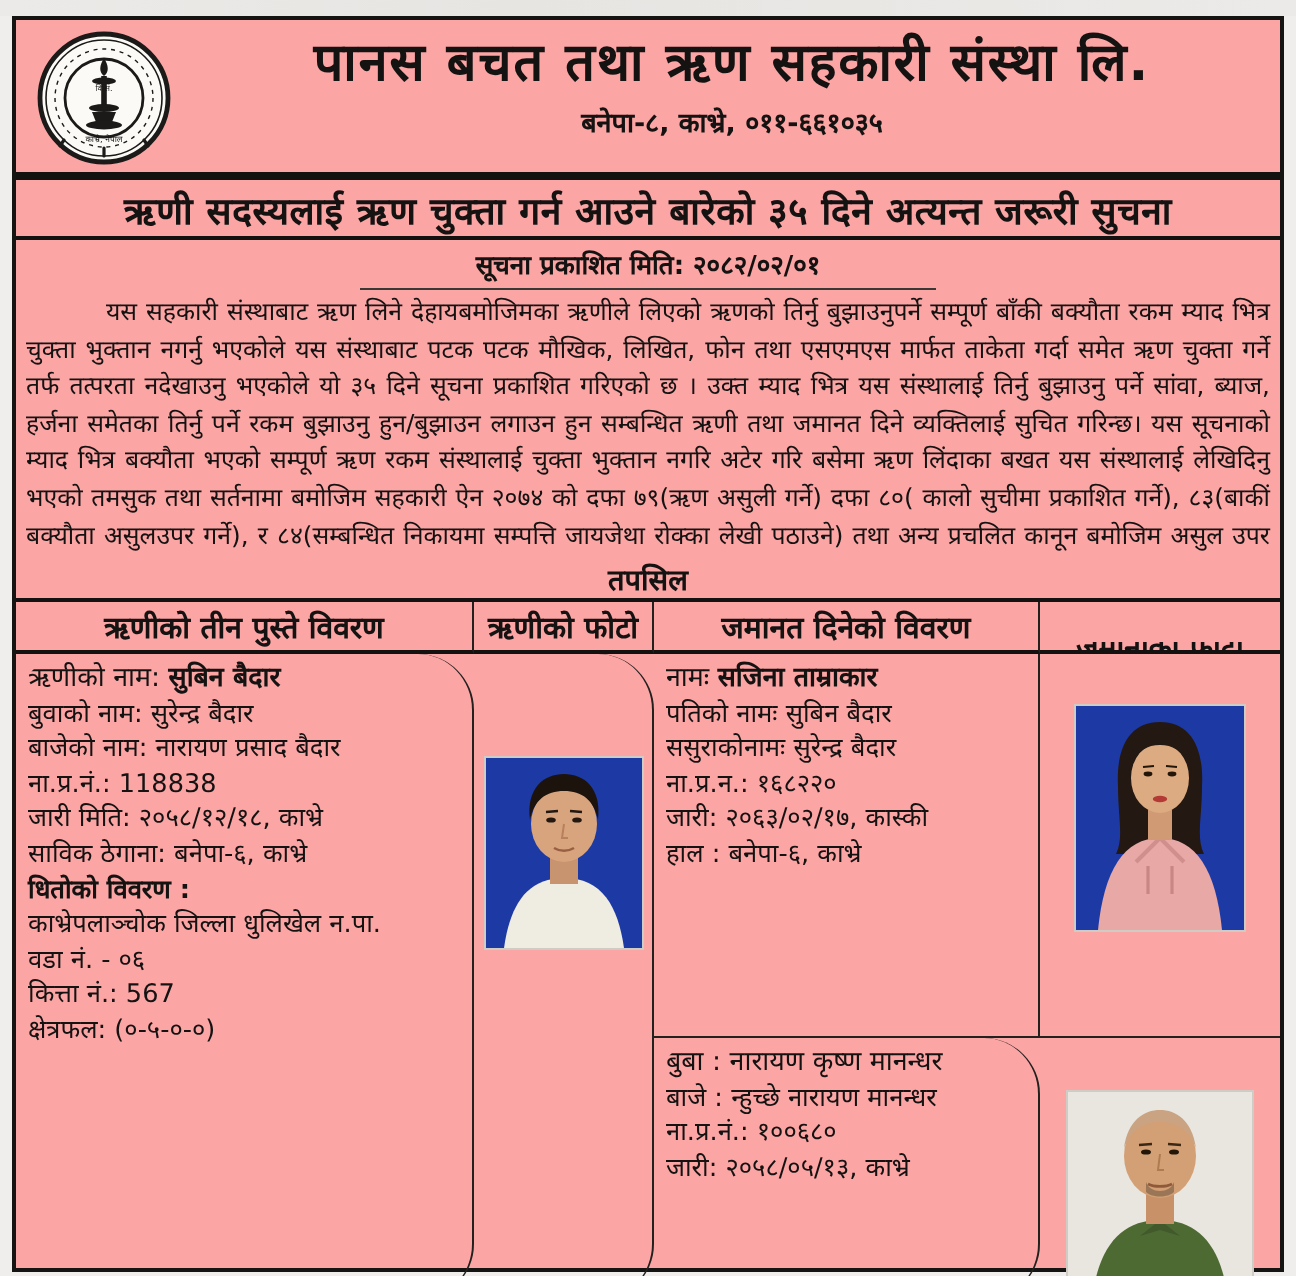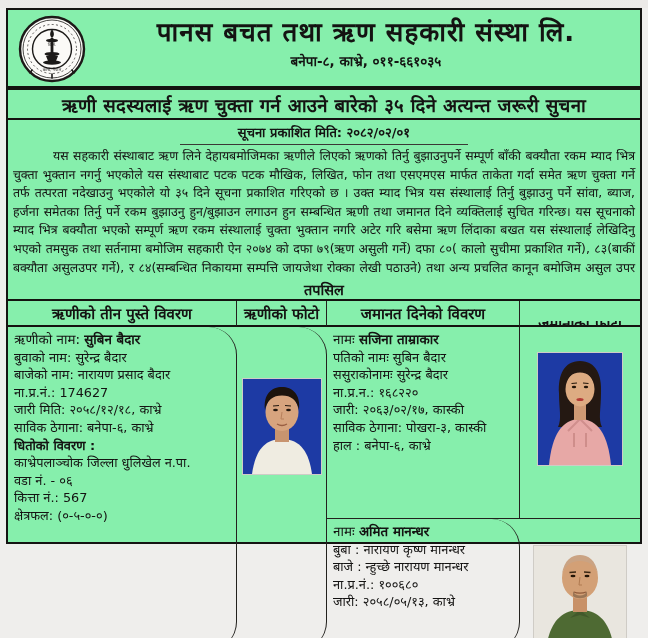--- a/index.html
+++ b/index.html
@@ -9,22 +9,22 @@
     background:#efeeec;
     color:#141312;
     position:relative;
     overflow:hidden;
   }
   .scan-strip {
     position:absolute; top:0; left:0; width:648px; height:8px;
     background:linear-gradient(90deg,#eceae8 0%,#e7e5e2 40%,#eceae8 100%);
   }
   .sheet {
-    position:absolute; left:6px; top:8px; width:636px; height:536px;
-    border:2.5px solid #151412; background:#86efac;
+    position:absolute; left:6px; top:8px; width:636px; height:628px;
+    border:2.5px solid #151412; background:#fca5a5;
     display:flex; flex-direction:column;
   }
   
   .hdr {
     height:80px; border-bottom:4px solid #141210;
     position:relative; flex:0 0 auto;
   }
   .seal { position:absolute; left:10px; top:5px; width:68px; height:68px; }
   .hdr-text { margin-left:84px; text-align:center; padding-top:6px; }
   .org-name { font-size:26px; font-weight:bold; letter-spacing:1px; line-height:32px; }
@@ -125,21 +125,21 @@
   <div class="loan-table">
     <div class="cell th">ऋणीको  तीन पुस्ते विवरण</div>
     <div class="cell th">ऋणीको फोटो</div>
     <div class="cell th">जमानत दिनेको विवरण</div>
     <div class="cell th last-col">जमानीको फोटो</div>
 
     <div class="cell details last-row" style="grid-row:2 / span 2;">
         <div class="dline"><span>ऋणीको नाम: </span><span class="b">सुबिन बैदार</span></div>
         <div class="dline"><span>बुवाको नाम: </span><span>सुरेन्द्र बैदार</span></div>
         <div class="dline"><span>बाजेको नाम: </span><span>नारायण प्रसाद बैदार</span></div>
-        <div class="dline"><span>ना.प्र.नं.: </span><span>174627</span></div>
+        <div class="dline"><span>ना.प्र.नं.: </span><span>118838</span></div>
         <div class="dline"><span>जारी मिति: </span><span>२०५८/१२/१८, काभ्रे</span></div>
         <div class="dline"><span>साविक ठेगाना: </span><span>बनेपा-६, काभ्रे</span></div>
         <div class="dline"><span class="b">धितोको विवरण : </span></div>
         <div class="dline"><span>काभ्रेपलाञ्चोक जिल्ला धुलिखेल न.पा.</span></div>
         <div class="dline"><span>वडा नं. - </span><span>०६</span></div>
         <div class="dline"><span>कित्ता नं.: </span><span>567</span></div>
         <div class="dline"><span>क्षेत्रफल: </span><span>(०-५-०-०)</span></div>
       </div>
 
     <div class="cell photo-cell last-row" style="grid-row:2 / span 2;">
@@ -158,21 +158,20 @@
         </svg>
       </div>
     </div>
 
     <div class="cell details">
         <div class="dline"><span>नामः </span><span class="b">सजिना ताम्राकार</span></div>
         <div class="dline"><span>पतिको नामः </span><span>सुबिन बैदार</span></div>
         <div class="dline"><span>ससुराकोनामः </span><span>सुरेन्द्र बैदार</span></div>
         <div class="dline"><span>ना.प्र.न.: </span><span>१६८२२०</span></div>
         <div class="dline"><span>जारी: </span><span>२०६३/०२/१७, कास्की</span></div>
-        <div class="dline"><span>साविक ठेगाना: </span><span>पोखरा-३, कास्की</span></div>
         <div class="dline"><span>हाल : </span><span>बनेपा-६, काभ्रे</span></div>
       </div>
 
     <div class="cell photo-cell last-col">
       <div class="photo-frame ph-g1">
         <svg width="84" height="112" viewBox="0 0 84 112">
           <rect width="84" height="112" fill="#1d3aa4"></rect>
           <path d="M42 8 C26 8 20 22 21 40 C21 56 24 66 20 74 L64 74 C60 66 63 56 63 40 C64 22 58 8 42 8Z" fill="#241812"></path>
           <path d="M42 66 C24 66 14 82 11 112 L73 112 C70 82 60 66 42 66Z" fill="#e7a8a6"></path>
           <path d="M42 66 L30 78 M42 66 L54 78" stroke="#d08f8d" stroke-width="2" fill="none"></path>
@@ -182,21 +181,20 @@
           <path d="M27 36 C26 18 33 11 42 11 C51 11 58 18 57 36 C56 24 50 19.5 42 19.5 C34 19.5 28 24 27 36Z" fill="#241812"></path>
           <ellipse cx="36" cy="34" rx="2.2" ry="1.2" fill="#221509"></ellipse>
           <ellipse cx="48" cy="34" rx="2.2" ry="1.2" fill="#221509"></ellipse>
           <path d="M33.5 30.5 L39 30 M45 30 L50.5 30.5" stroke="#221509" stroke-width="1.1"></path>
           <ellipse cx="42" cy="46.5" rx="3.6" ry="1.6" fill="#b33a35"></ellipse>
         </svg>
       </div>
     </div>
 
     <div class="cell details last-row">
-        <div class="dline"><span>नामः </span><span class="b">अमित मानन्धर</span></div>
         <div class="dline"><span>बुबा : </span><span>नारायण कृष्ण मानन्धर</span></div>
         <div class="dline"><span>बाजे : </span><span>न्हुच्छे नारायण मानन्धर</span></div>
         <div class="dline"><span>ना.प्र.नं.: </span><span>१००६८०</span></div>
         <div class="dline"><span>जारी: </span><span>२०५८/०५/१३, काभ्रे</span></div>
       </div>
 
     <div class="cell photo-cell last-col last-row">
       <div class="photo-frame ph-g2">
         <svg width="92" height="104" viewBox="0 0 92 104">
           <rect width="92" height="104" fill="#e9e6df"></rect>

